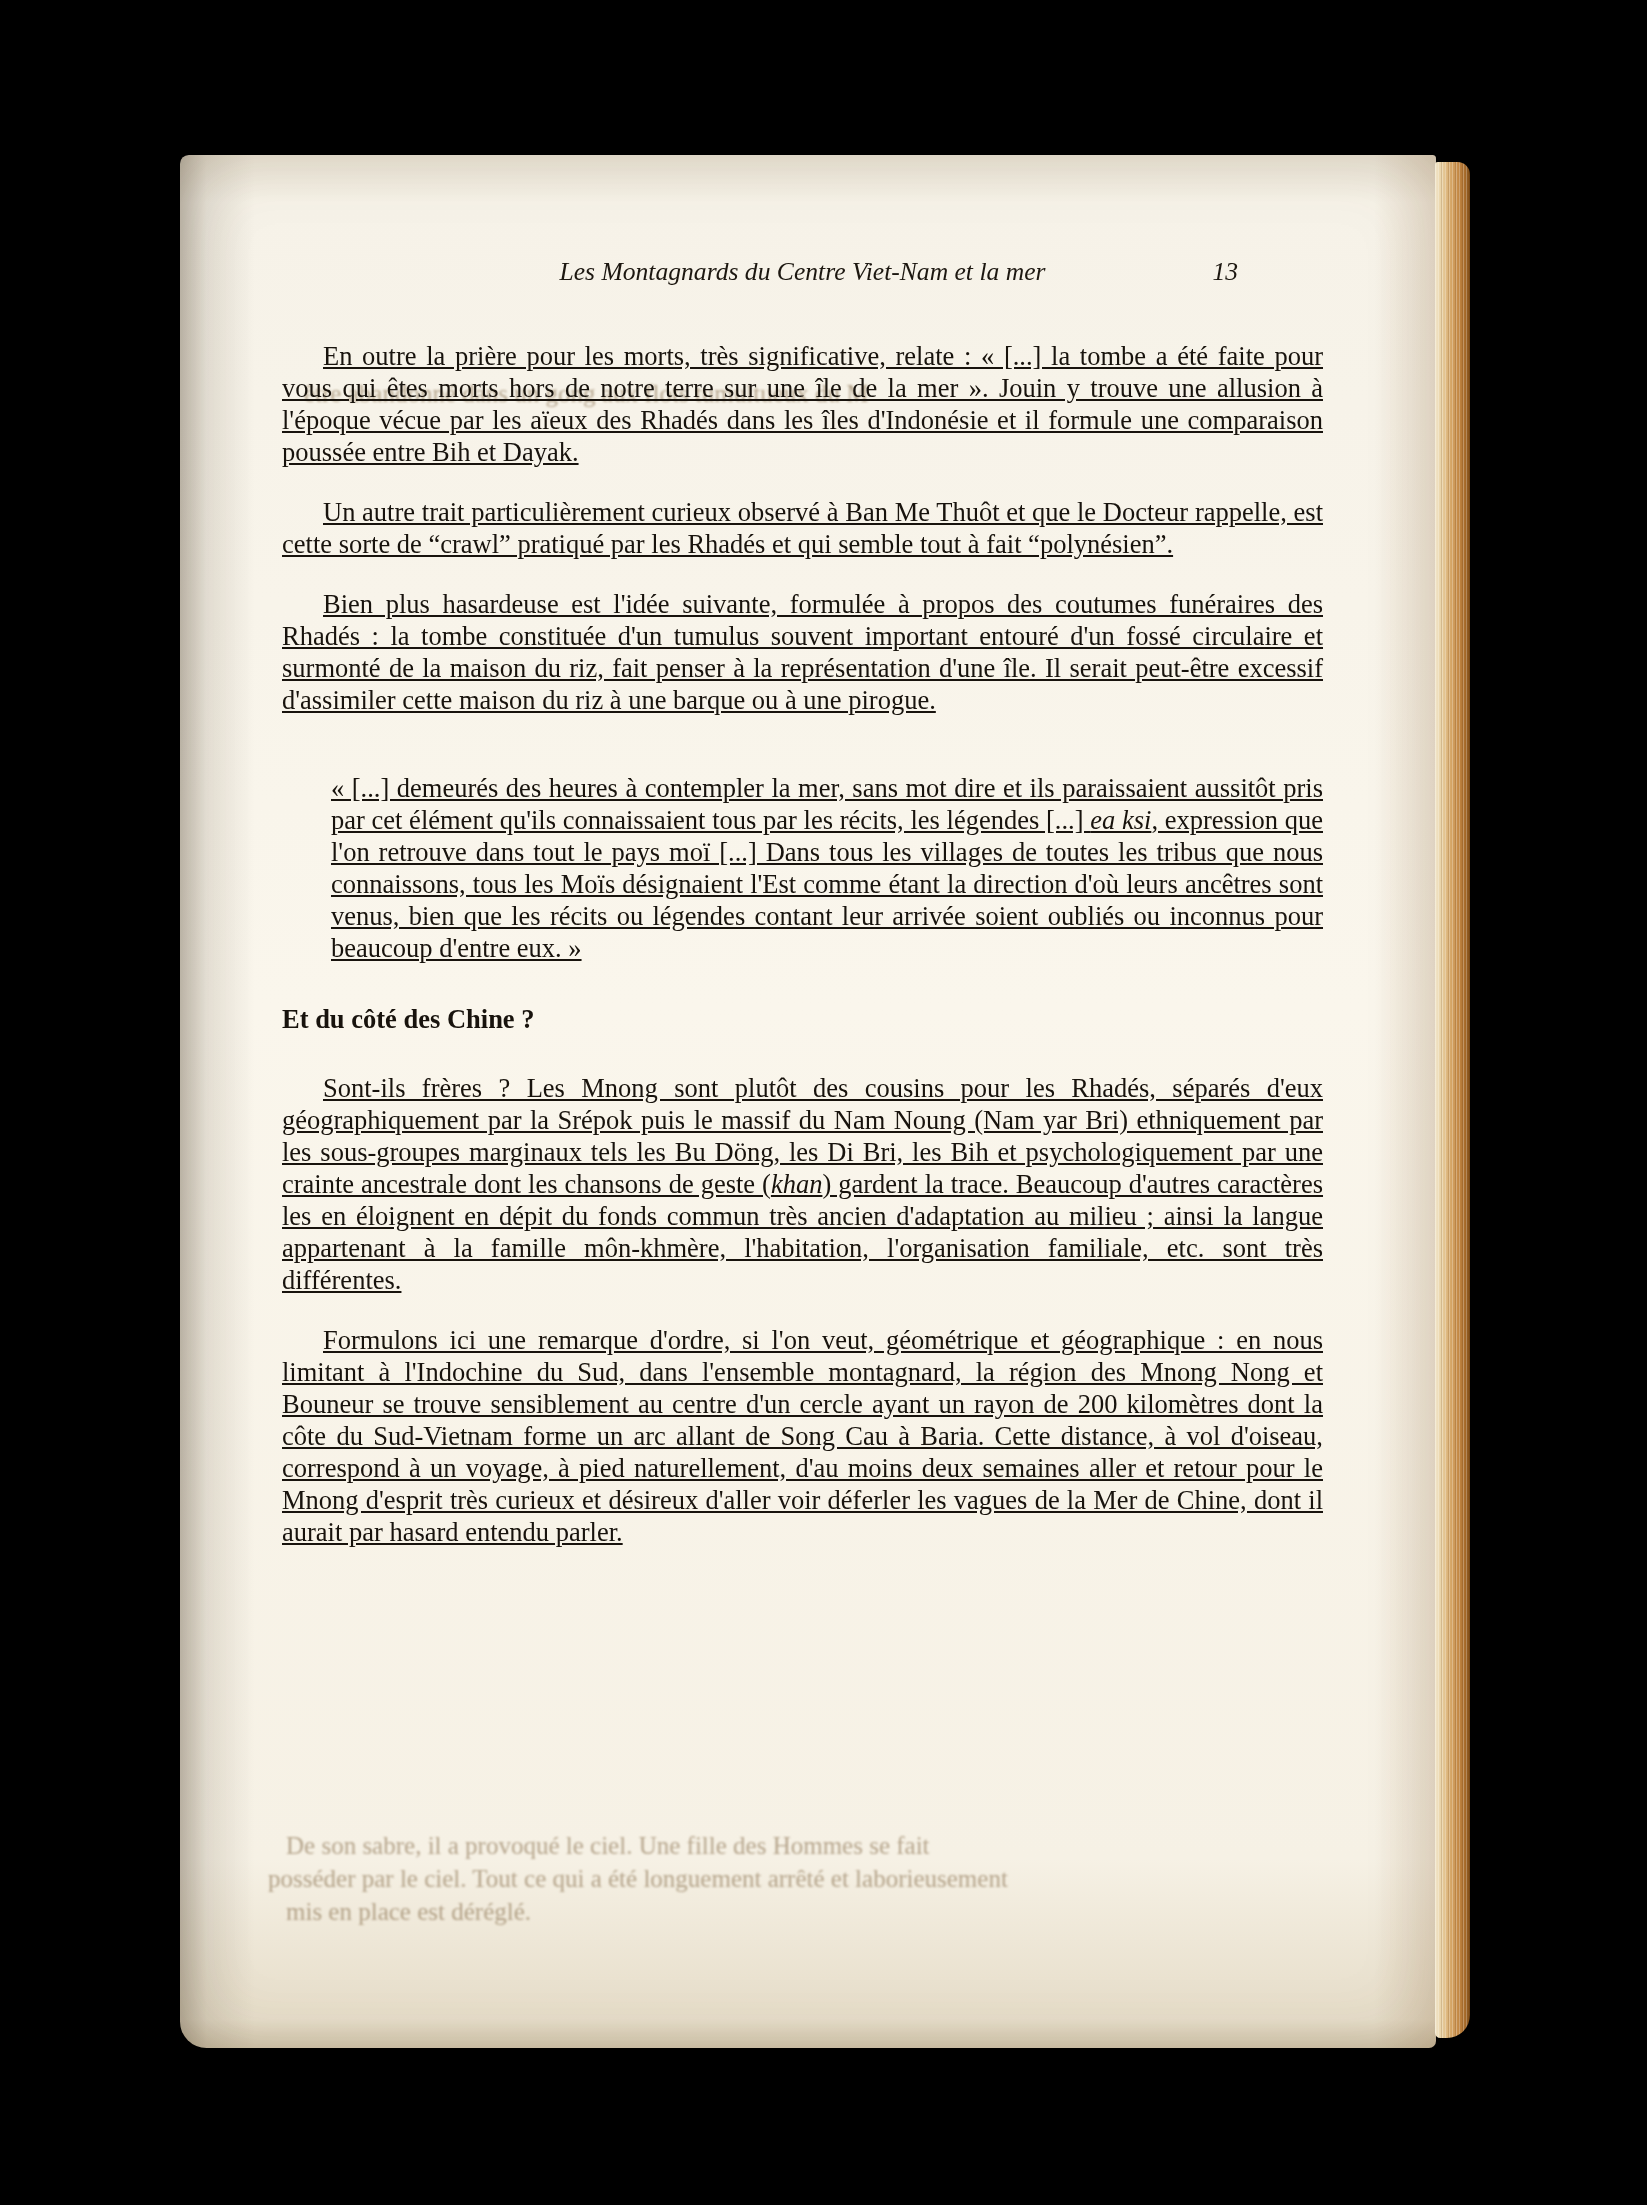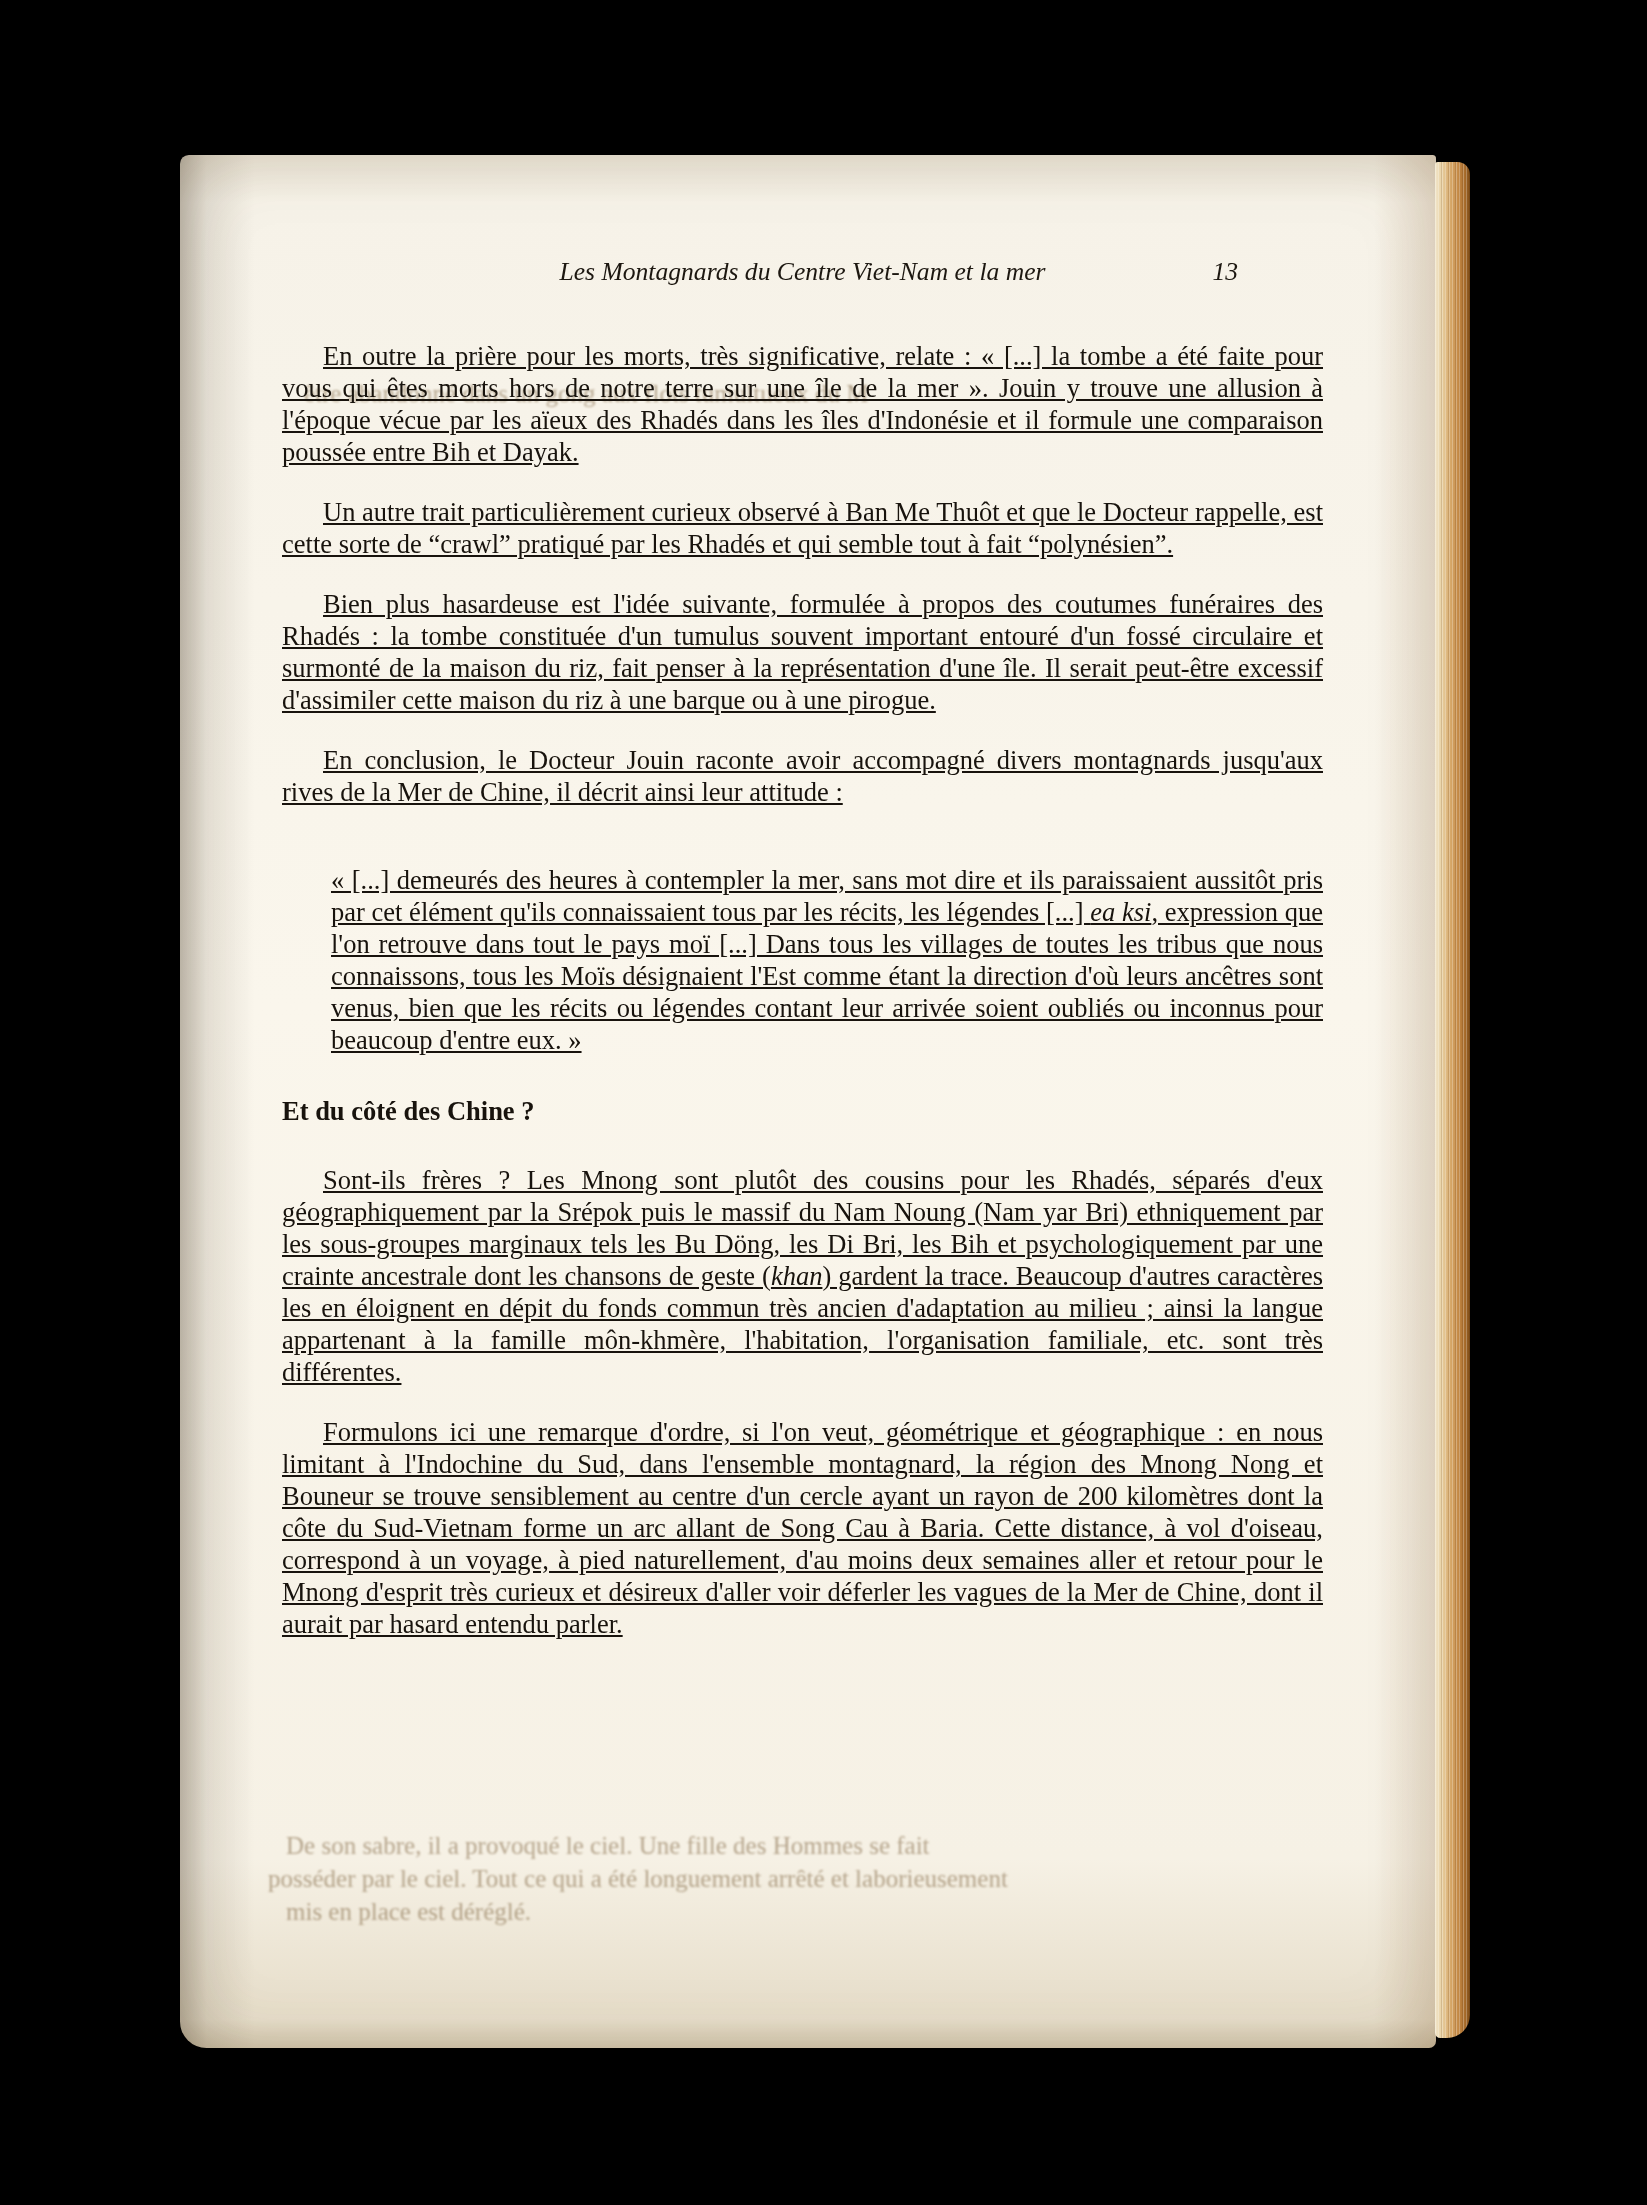--- a/index.html
+++ b/index.html
@@ -98,21 +98,20 @@
           <span class="header-title">Les Montagnards du Centre Viet-Nam et la mer</span>
           <span class="page-number">13</span>
         </div>
 
         <p class="para">En outre la prière pour les morts, très significative, relate : « [...] la tombe a été faite pour vous qui êtes morts hors de notre terre sur une île de la mer ». Jouin y trouve une allusion à l'époque vécue par les aïeux des Rhadés dans les îles d'Indonésie et il formule une comparaison poussée entre Bih et Dayak.</p>
 
         <p class="para">Un autre trait particulièrement curieux observé à Ban Me Thuôt et que le Docteur rappelle, est cette sorte de “crawl” pratiqué par les Rhadés et qui semble tout à fait “polynésien”.</p>
 
         <p class="para">Bien plus hasardeuse est l'idée suivante, formulée à propos des coutumes funéraires des Rhadés : la tombe constituée d'un tumulus souvent important entouré d'un fossé circulaire et surmonté de la maison du riz, fait penser à la représentation d'une île. Il serait peut-être excessif d'assimiler cette maison du riz à une barque ou à une pirogue.</p>
 
-        <p class="para">En conclusion, le Docteur Jouin raconte avoir accompagné divers montagnards jusqu'aux rives de la Mer de Chine, il décrit ainsi leur attitude :</p>
 
         <p class="para quote"><span>« [...] demeurés des heures à contempler la mer, sans mot dire et ils paraissaient aussitôt pris par cet élément qu'ils connaissaient tous par les récits, les légendes [...] </span><span class="it">ea ksi</span><span>, expression que l'on retrouve dans tout le pays moï [...] Dans tous les villages de toutes les tribus que nous connaissons, tous les Moïs désignaient l'Est comme étant la direction d'où leurs ancêtres sont venus, bien que les récits ou légendes contant leur arrivée soient oubliés ou inconnus pour beaucoup d'entre eux. »</span></p>
 
         <h2 class="section">Et du côté des Chine ?</h2>
 
         <p class="para"><span>Sont-ils frères ? Les Mnong sont plutôt des cousins pour les Rhadés, séparés d'eux géographiquement par la Srépok puis le massif du Nam Noung (Nam yar Bri) ethniquement par les sous-groupes marginaux tels les Bu Döng, les Di Bri, les Bih et psychologiquement par une crainte ancestrale dont les chansons de geste (</span><span class="it">khan</span><span>) gardent la trace. Beaucoup d'autres caractères les en éloignent en dépit du fonds commun très ancien d'adaptation au milieu ; ainsi la langue appartenant à la famille môn-khmère, l'habitation, l'organisation familiale, etc. sont très différentes.</span></p>
 
         <p class="para">Formulons ici une remarque d'ordre, si l'on veut, géométrique et géographique : en nous limitant à l'Indochine du Sud, dans l'ensemble montagnard, la région des Mnong Nong et Bouneur se trouve sensiblement au centre d'un cercle ayant un rayon de 200 kilomètres dont la côte du Sud-Vietnam forme un arc allant de Song Cau à Baria. Cette distance, à vol d'oiseau, correspond à un voyage, à pied naturellement, d'au moins deux semaines aller et retour pour le Mnong d'esprit très curieux et désireux d'aller voir déferler les vagues de la Mer de Chine, dont il aurait par hasard entendu parler.</p>
 
       </div>

